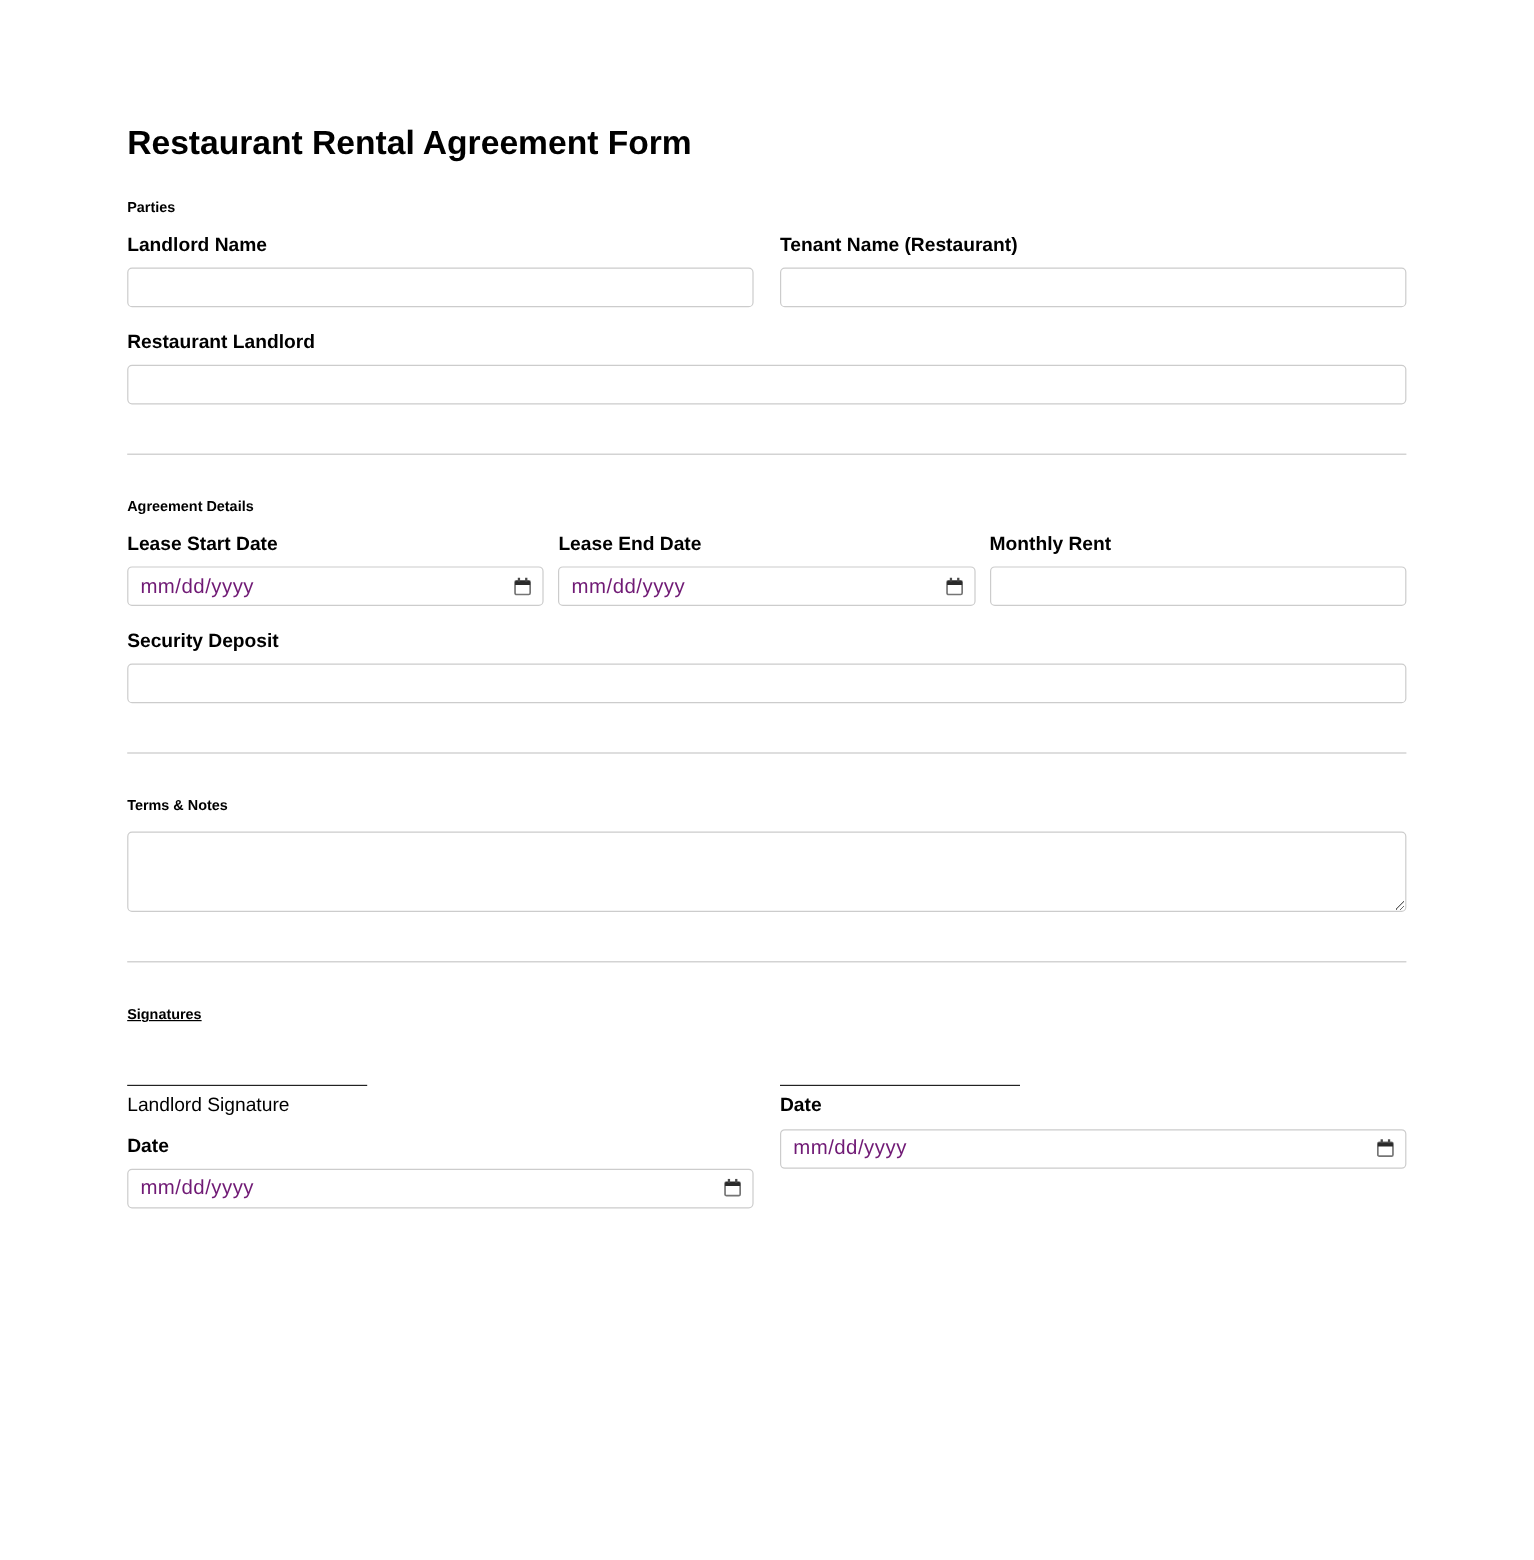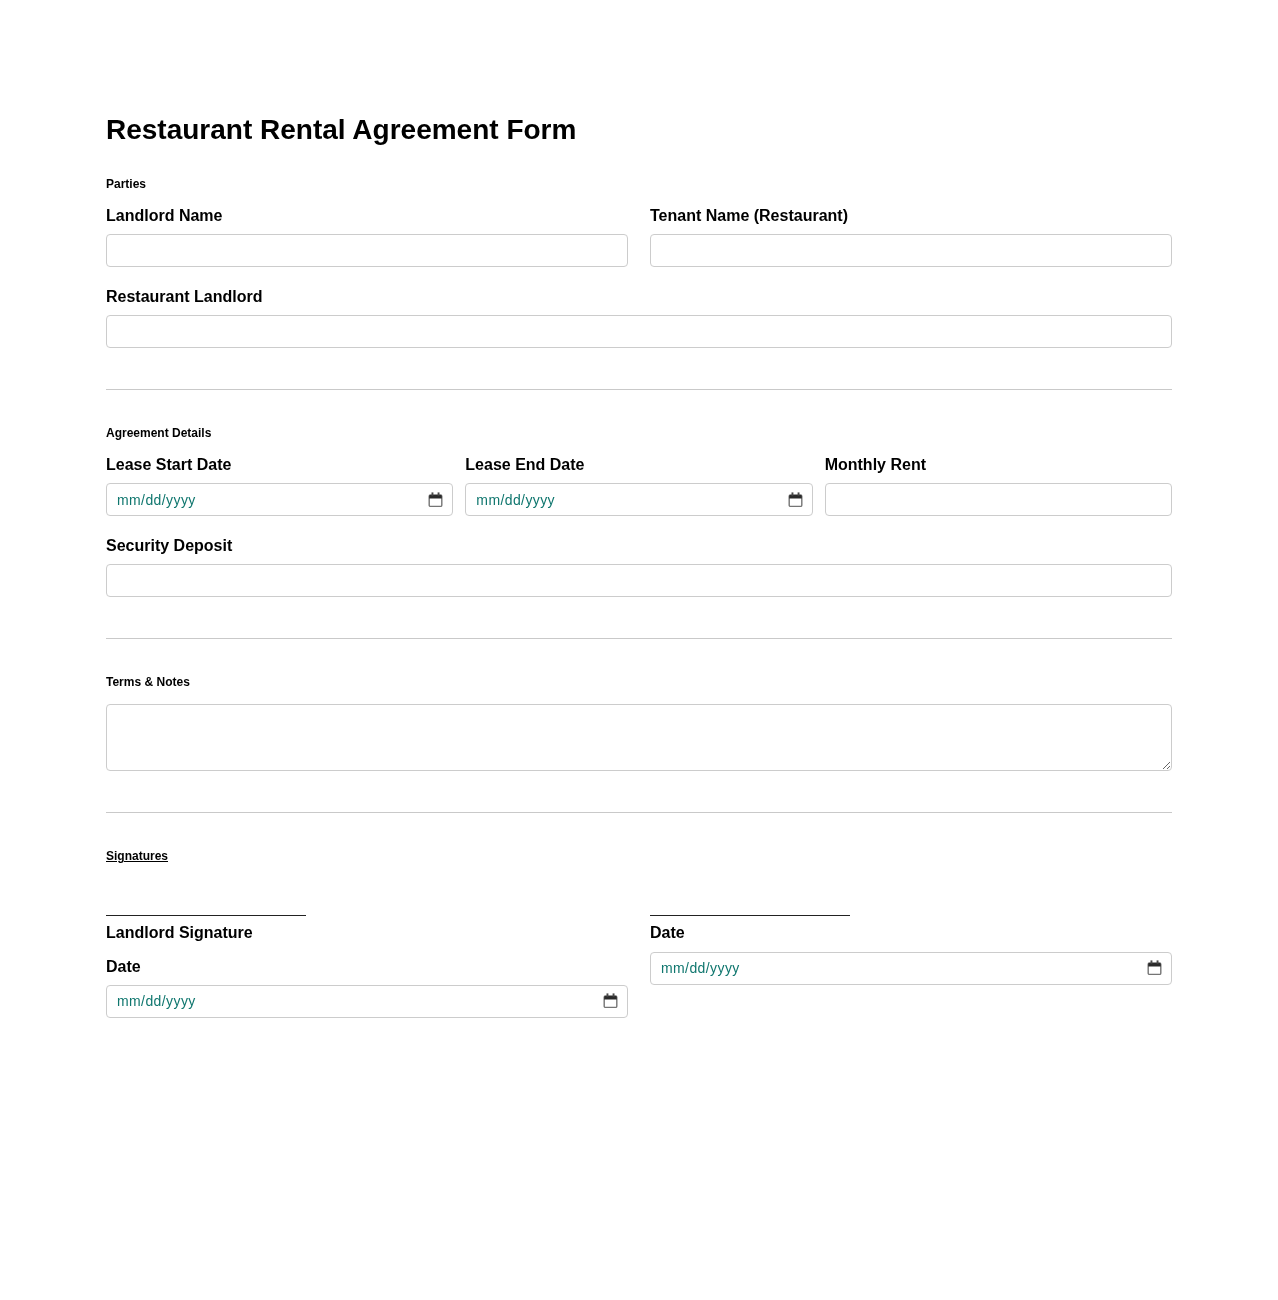--- a/index.html
+++ b/index.html
@@ -5,21 +5,21 @@
   * { box-sizing: border-box; }
   html, body {
     margin: 0;
     padding: 0;
     background: #ffffff;
     color: #000000;
     font-family: "Liberation Sans", sans-serif;
   }
   .page {
     width: 1066px;
-    margin: 11px auto;
+    margin: 0 auto;
     padding: 102px 0 120px 0;
   }
   .title {
     font-size: 28px;
     font-weight: bold;
     line-height: 1.2;
     margin: 0 0 30px 0;
   }
   .section-heading {
     font-size: 12px;
@@ -66,22 +66,22 @@
     justify-content: space-between;
     width: 100%;
     height: 33px;
     border: 1px solid #cccccc;
     border-radius: 4px;
     padding: 0 9px 0 10px;
     background: #ffffff;
     cursor: text;
   }
   .date-text {
-    font-size: 14px;
-    color: #0f766e;
+    font-size: 17px;
+    color: #701a75;
     letter-spacing: 0.4px;
     white-space: pre;
   }
   .cal-icon {
     display: inline-flex;
     align-items: center;
     cursor: pointer;
     flex: 0 0 auto;
   }
   .divider {
@@ -113,21 +113,20 @@
   .sig-line {
     width: 200px;
     height: 0;
     border-bottom: 1.5px solid #222222;
     margin: 0 0 7px 0;
   }
   .sig-label {
     font-size: 16px;
     line-height: 1.2;
     margin: 0 0 14px 0;
-    font-weight: bold;
   }
 </style>
 </head>
 <body>
 
 <div class="page">
 
   <h1 class="title">Restaurant Rental Agreement Form</h1>
 
   <div>

